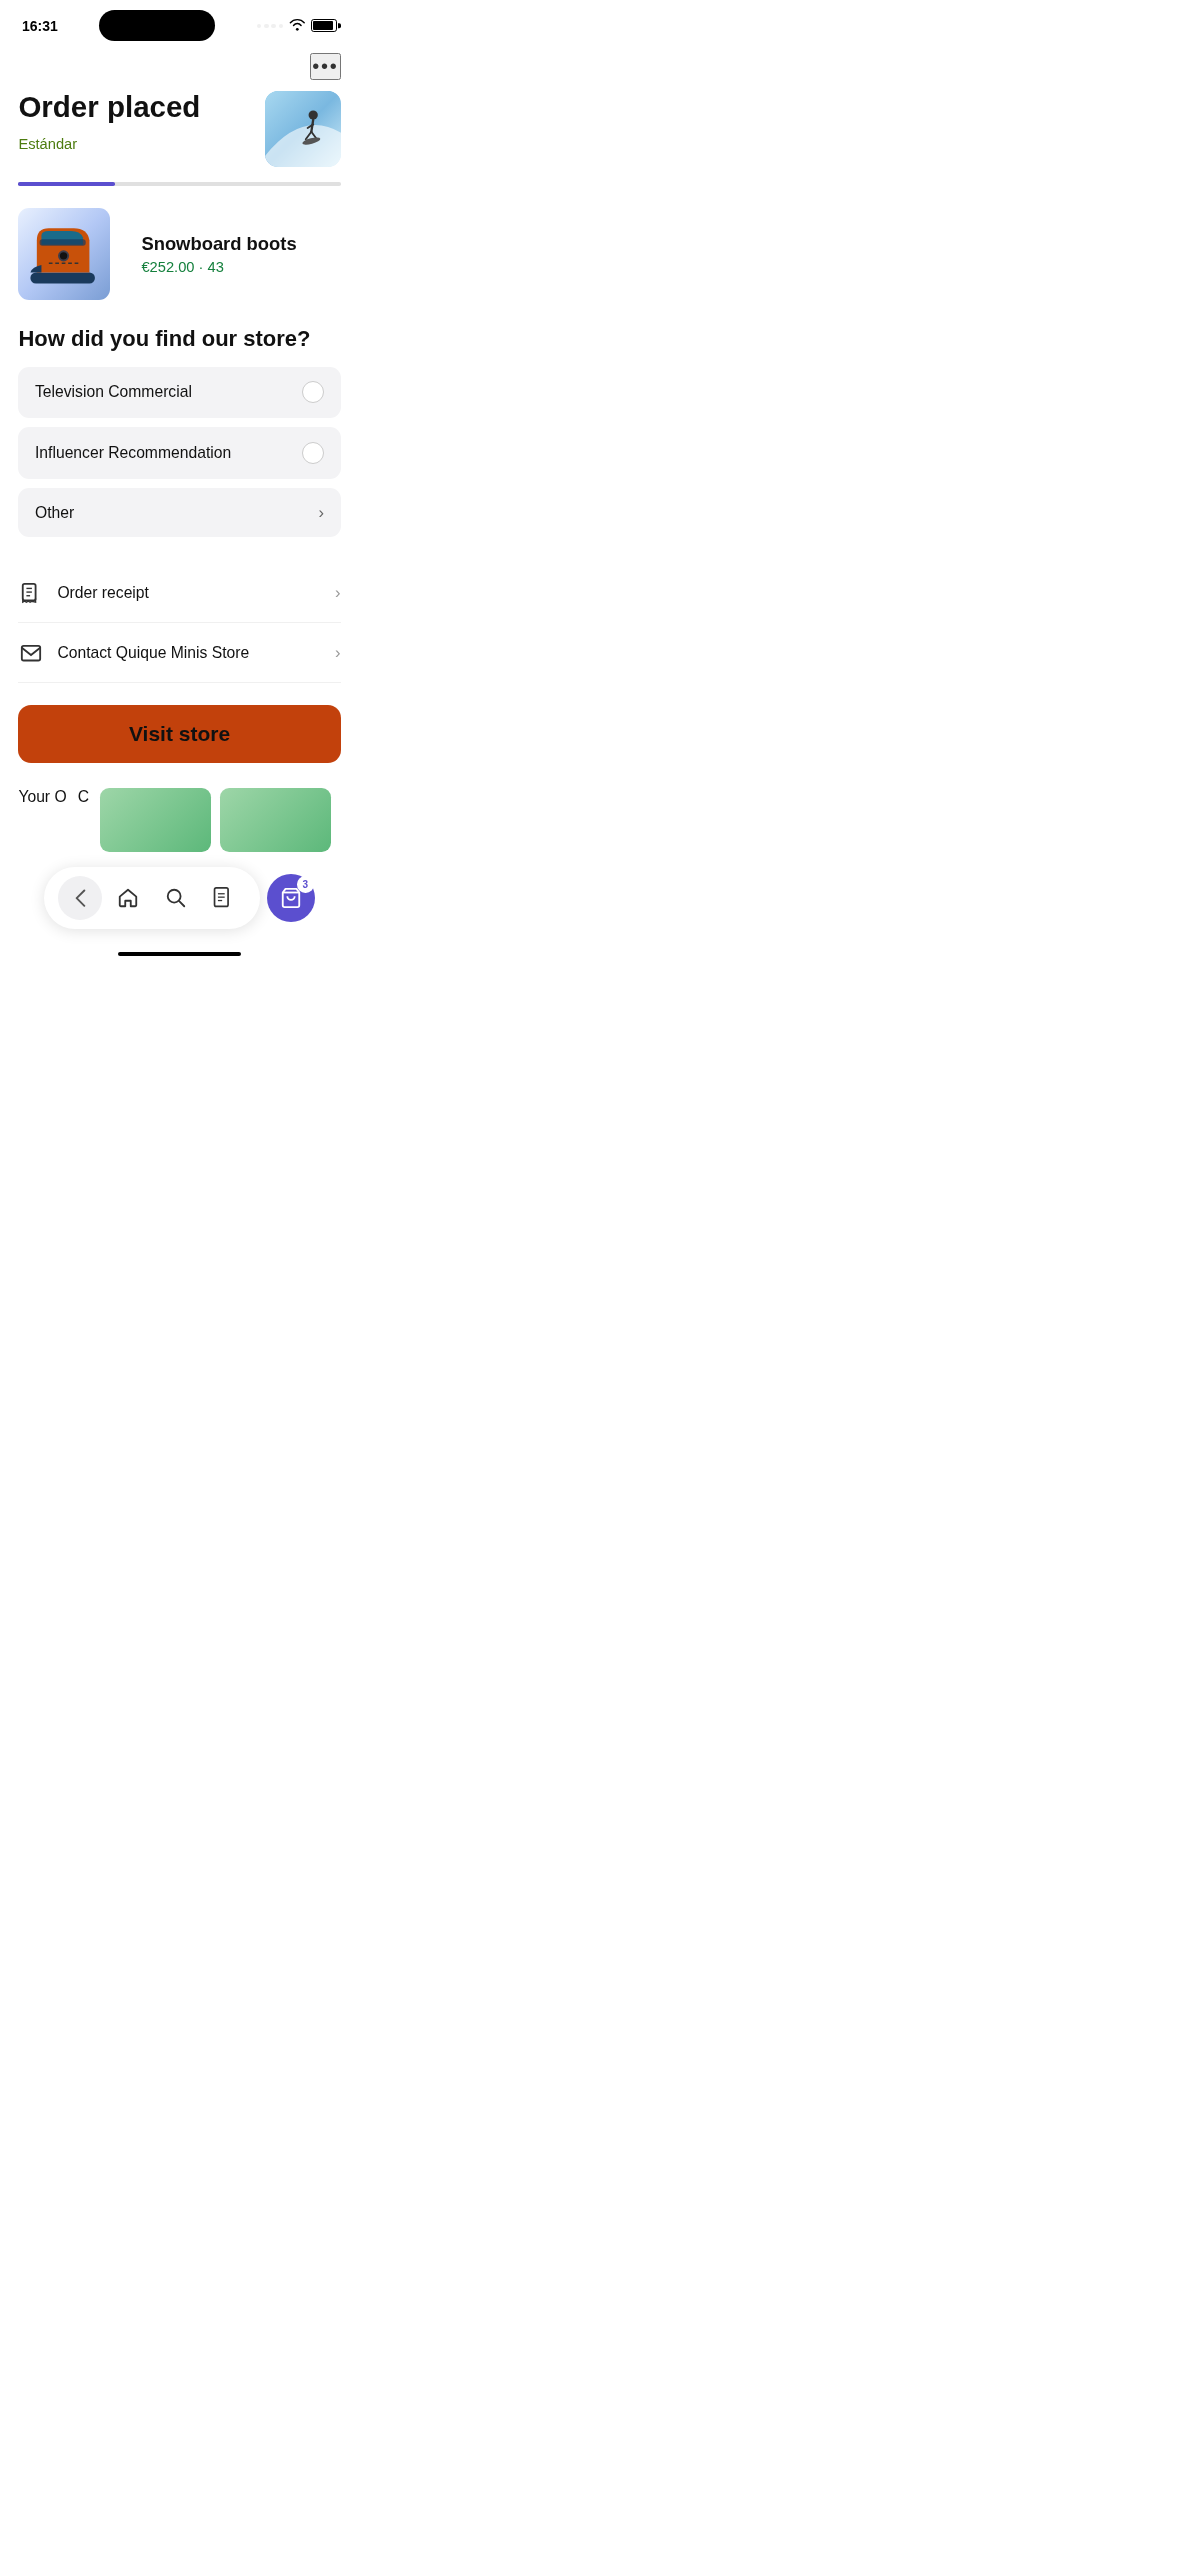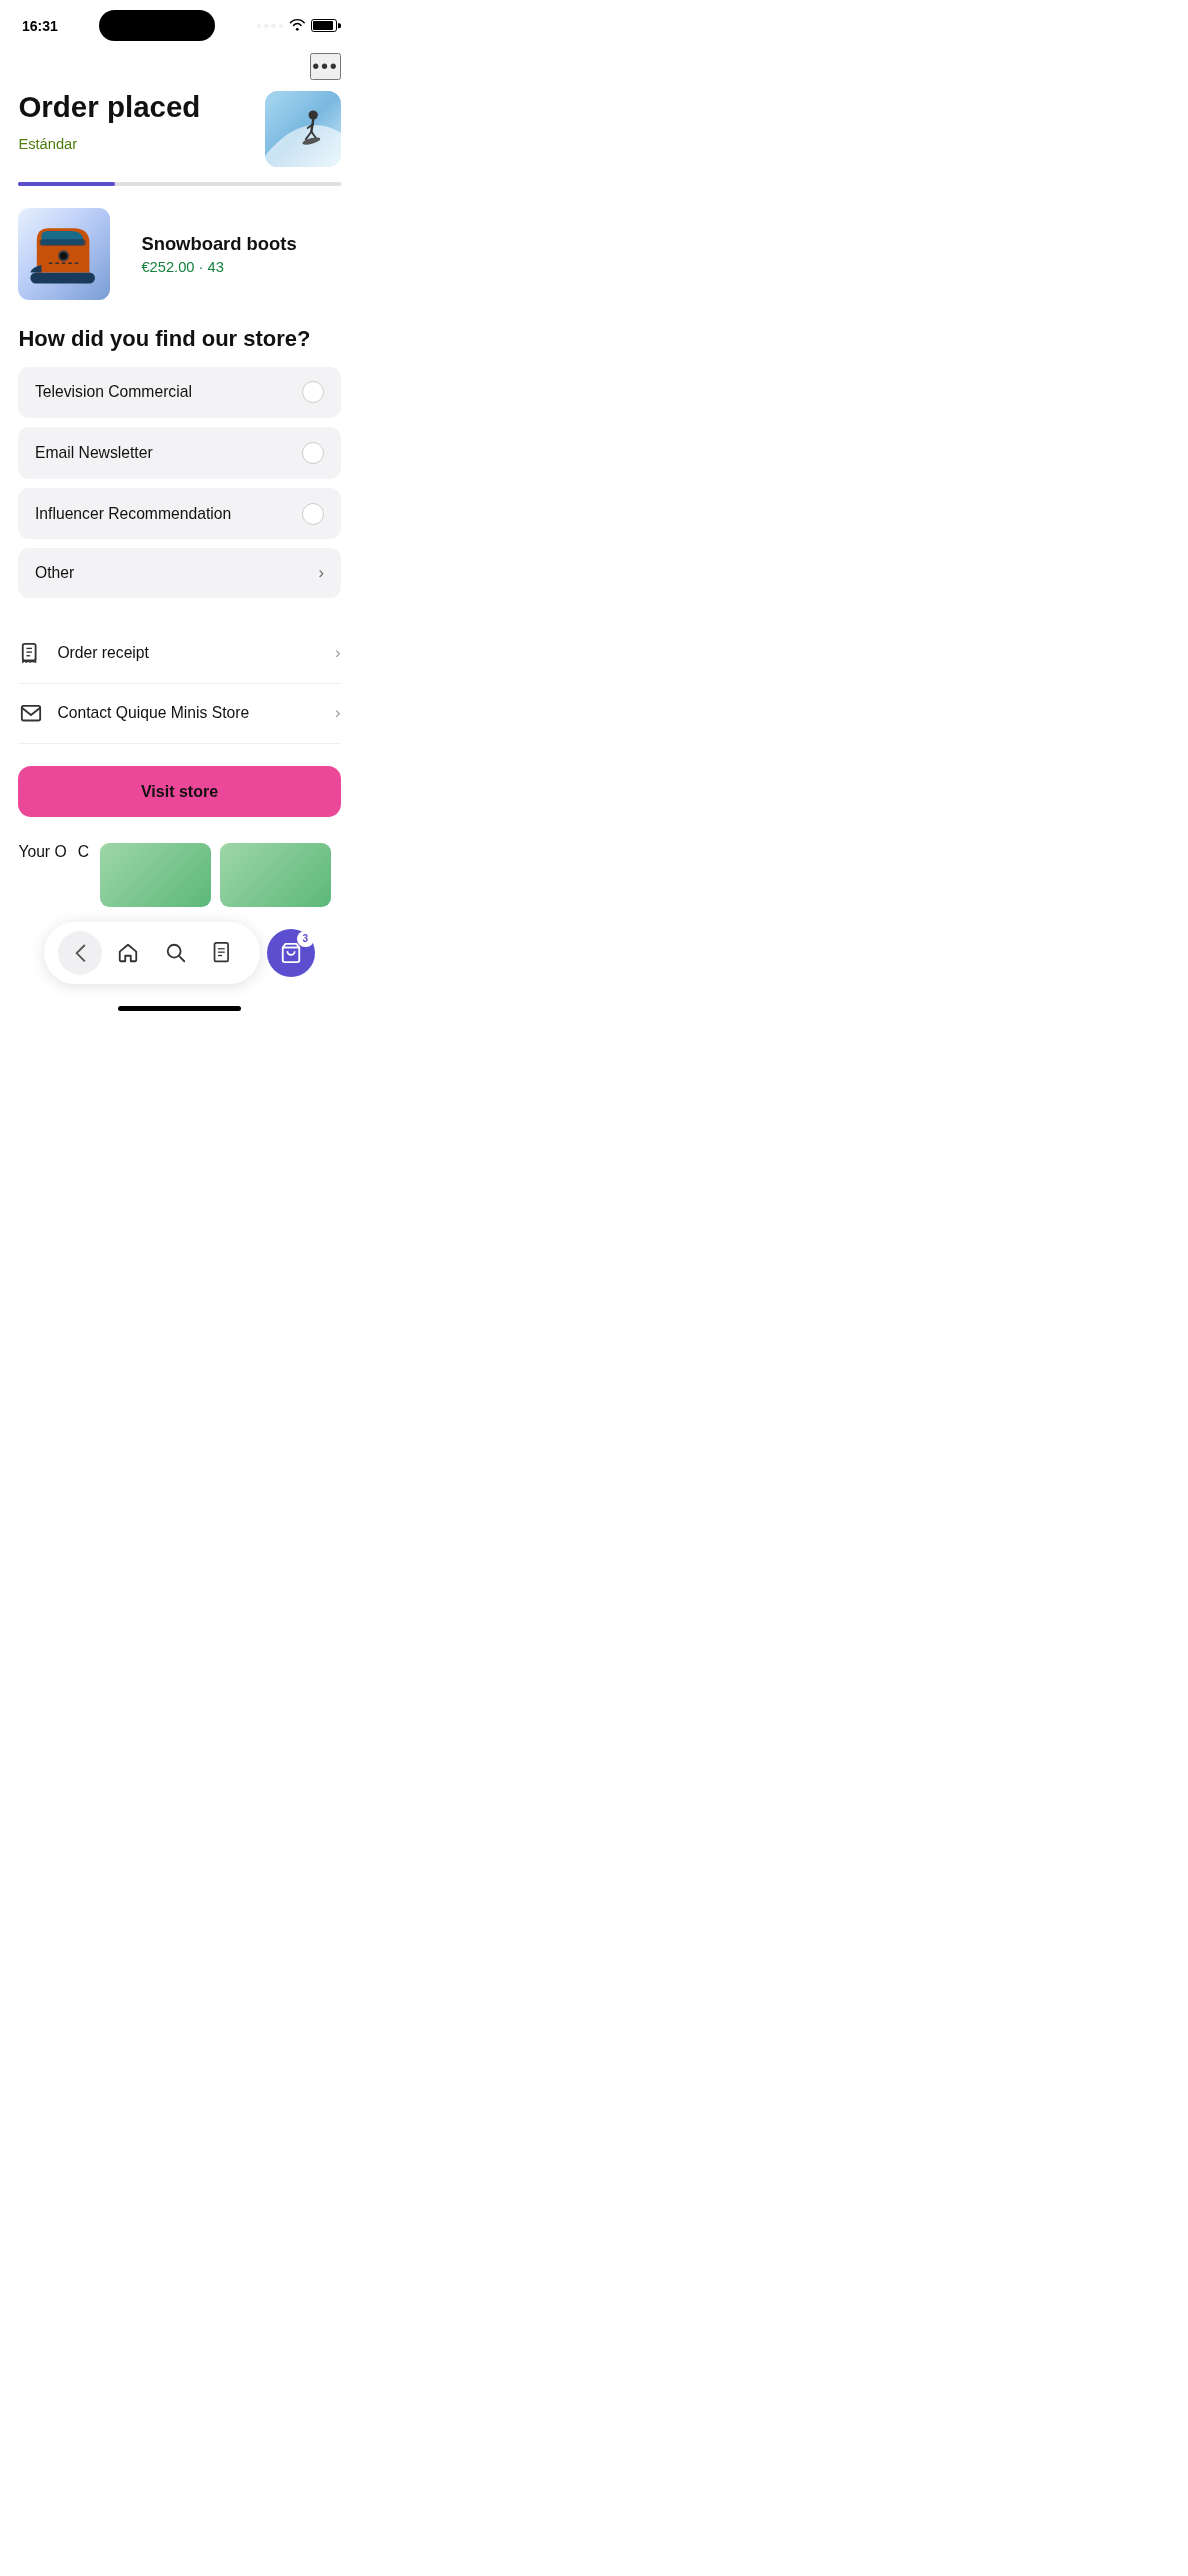--- a/index.html
+++ b/index.html
@@ -266,25 +266,25 @@
       color: #999;
     }
 
     
     .visit-store-container {
       padding: 14.7px 18.4px;
     }
 
     .visit-store-btn {
       width: 100%;
-      background: #ec4899;
+      background: #c2410c;
       border: none;
       border-radius: 13px;
       padding: 16.6px;
-      font-size: 16px;
+      font-size: 21px;
       font-weight: 600;
       color: #111;
       cursor: pointer;
       text-align: center;
     }
 
     
     .bottom-peek {
       padding: 11px 18.4px 0 18.4px;
       display: flex;
@@ -485,24 +485,20 @@
 <div class="survey-section">
   <div class="survey-question">How did you find our store?</div>
   <div class="survey-options">
 
     <div class="survey-option">
       <span class="option-label">Television Commercial</span>
       <div class="radio-circle"></div>
     </div>
 
 
-    <div class="survey-option">
-      <span class="option-label">Email Newsletter</span>
-      <div class="radio-circle"></div>
-    </div>
 
     <div class="survey-option">
       <span class="option-label">Influencer Recommendation</span>
       <div class="radio-circle"></div>
     </div>
 
     <div class="survey-option">
       <span class="option-label">Other</span>
       <span class="option-chevron">›</span>
     </div>

